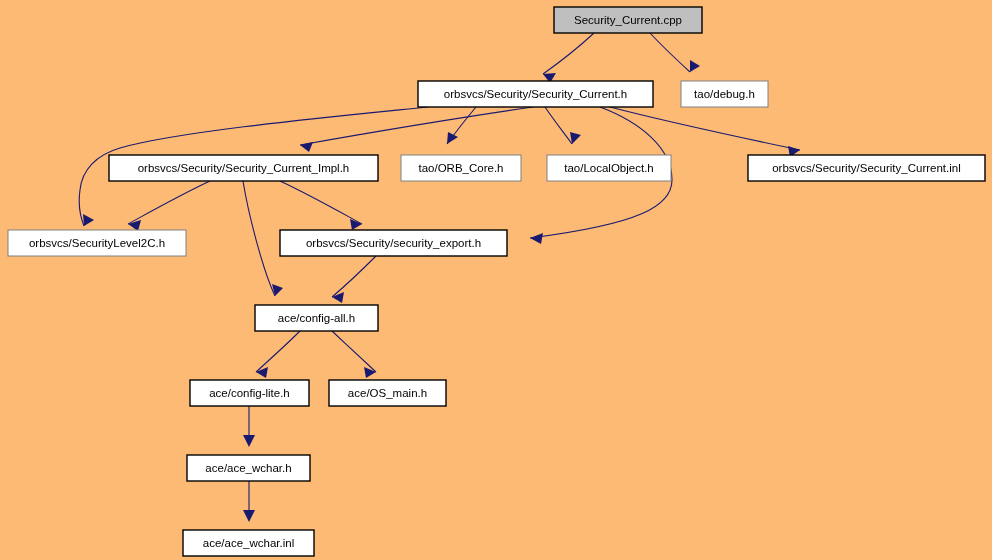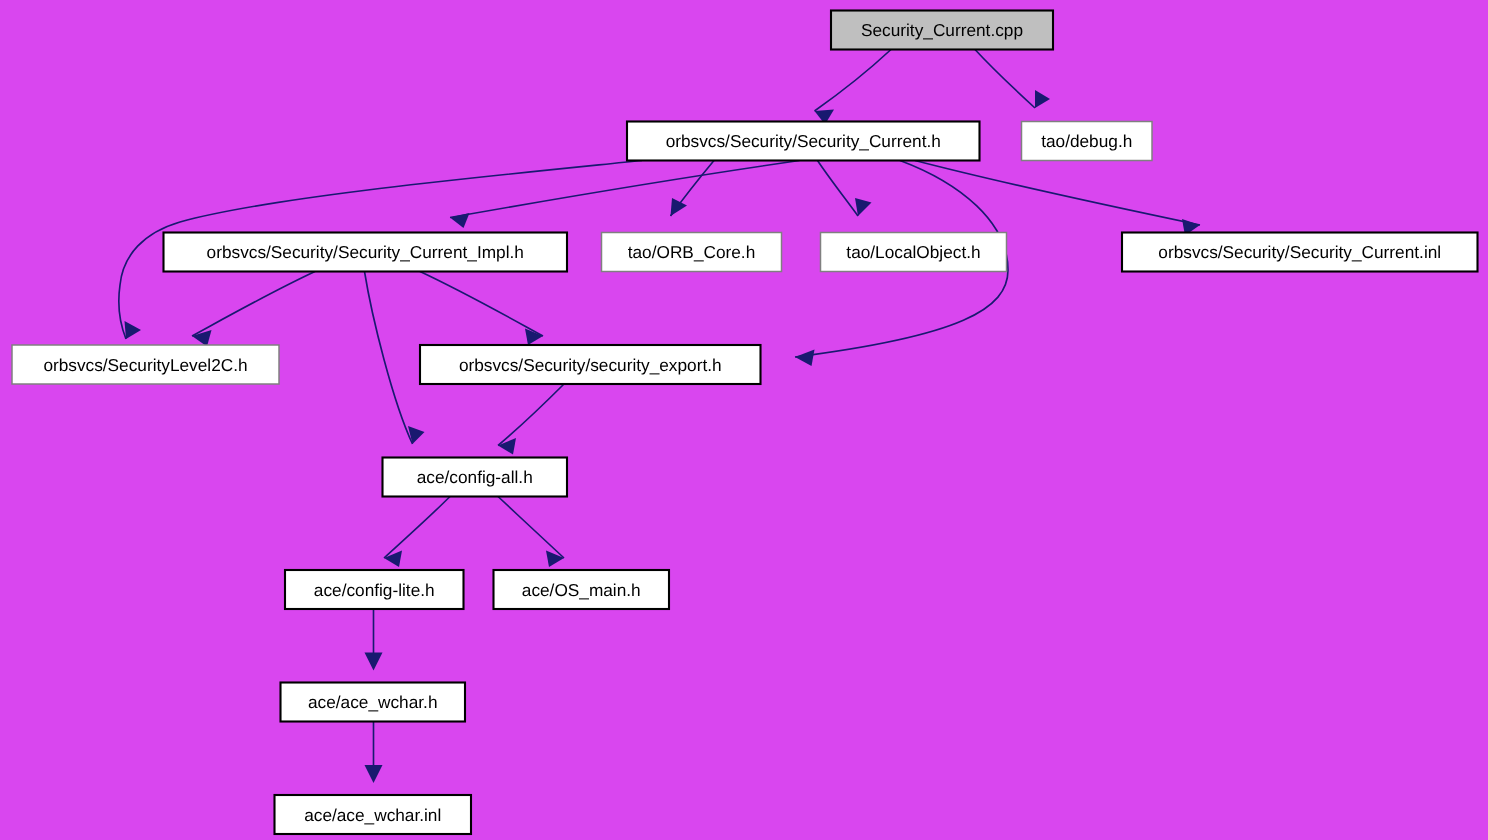--- a/index.html
+++ b/index.html
@@ -4,21 +4,21 @@
 <style>
   html, body {
     margin: 0;
     padding: 0;
     background: #ffffff;
   }
   #graph-root {
     position: relative;
     width: 992px;
     height: 560px;
-    background: #d946ef;
+    background: #fdba74;
     overflow: hidden;
     font-family: "Liberation Sans", sans-serif;
   }
   svg#dep-graph {
     display: block;
     width: 992px;
     height: 560px;
   }
   .node-box {
     fill: #ffffff;

